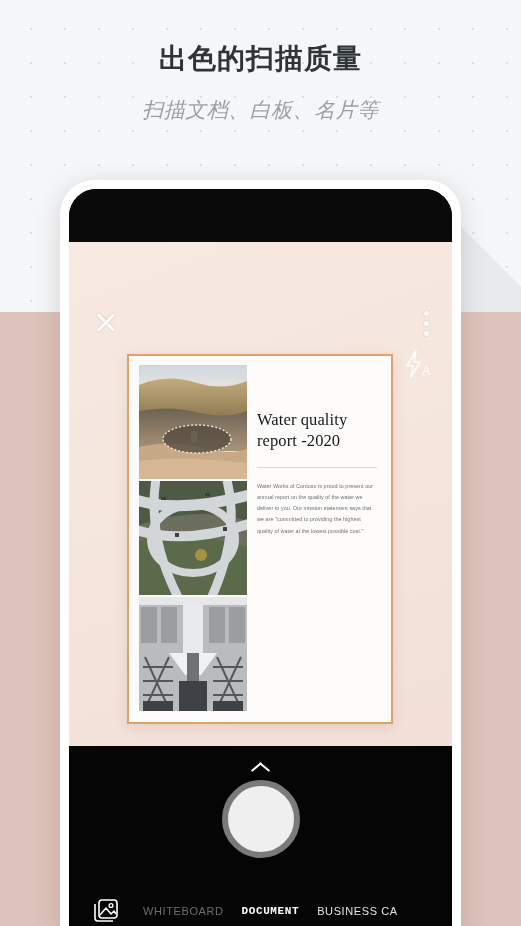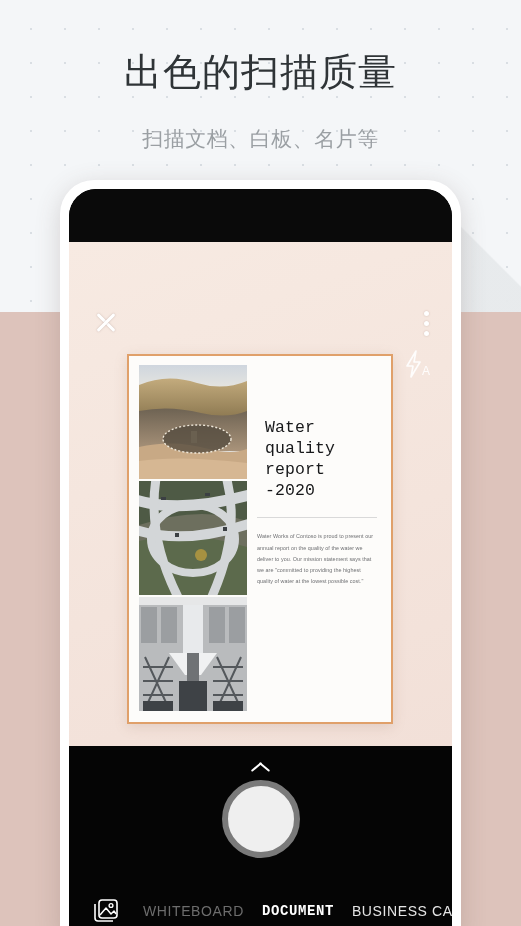--- a/index.html
+++ b/index.html
@@ -56,36 +56,37 @@
   }
 
   
   .header {
     position: absolute;
     left: 0; top: 0;
     width: 521px;
     text-align: center;
   }
   .title-main {
-    margin: 16px;
+    margin: 8px;
     padding-top: 33px;
-    font-size: 38px;
-    font-weight: normal;
+    font-size: 28px;
+    font-weight: bold;
     letter-spacing: 1px;
     color: #2f3437;
     line-height: 1.25;
   }
   .title-sub {
     margin: 0;
     padding-top: 12px;
     font-size: 21px;
     font-weight: normal;
     letter-spacing: .5px;
     color: #9a9fa3;
     line-height: 1.3;
+    font-style: italic;
   }
 
   
   .phone {
     position: absolute;
     left: 60px;
     top: 180px;
     width: 401px;
     height: 756px;
     background: #ffffff;
@@ -203,25 +204,25 @@
     position: relative;
   }
   .photo svg { display: block; width: 108px; height: 114px; }
 
   .doc-text {
     flex: 1;
     padding-top: 44px;
     padding-right: 4px;
   }
   .doc-title {
-    font-family: Liberation Mono, monospace;
+    font-family: Liberation Serif, serif;
     font-size: 16.5px;
     line-height: 1.28;
     color: #17181a;
-    margin: 8px;
+    margin: 0;
     letter-spacing: .1px;
   }
   .doc-rule {
     margin: 16px 0 13px 0;
     height: 1px;
     background: #d9d9d9;
   }
   .doc-body {
     font-family: "Liberation Sans", sans-serif;
     font-size: 5.4px;
@@ -303,21 +304,21 @@
   }
   .modes {
     display: flex;
     align-items: center;
     gap: 18px;
     margin-left: 22px;
     overflow: hidden;
     white-space: nowrap;
   }
   .mode {
-    font-size: 14px;
+    font-size: 11px;
     letter-spacing: .6px;
     color: #6d6d6d;
   }
   .mode.active {
     color: #ffffff;
     font-weight: bold;
     font-family: Liberation Mono, monospace;
   }
   .mode.clipped {
     color: #e5e5e5;

